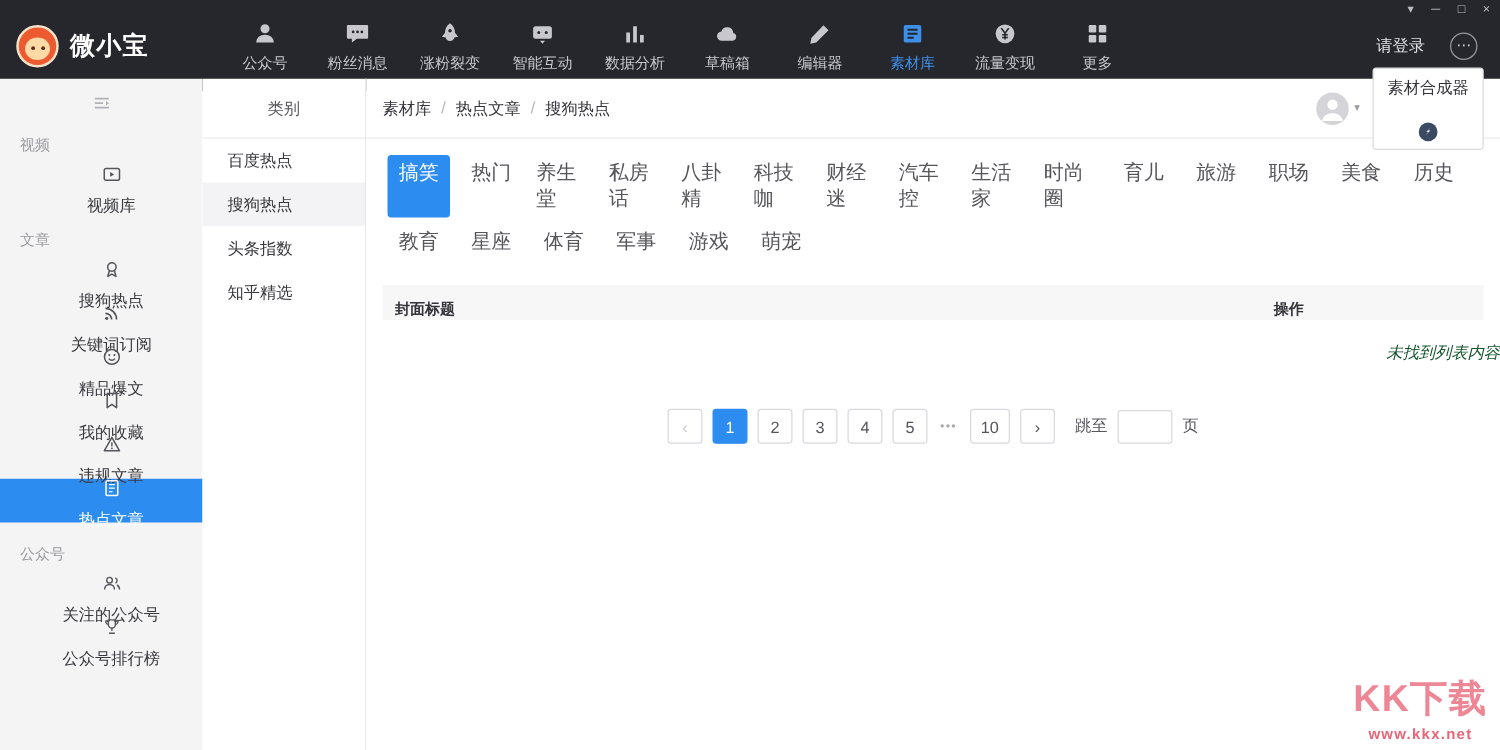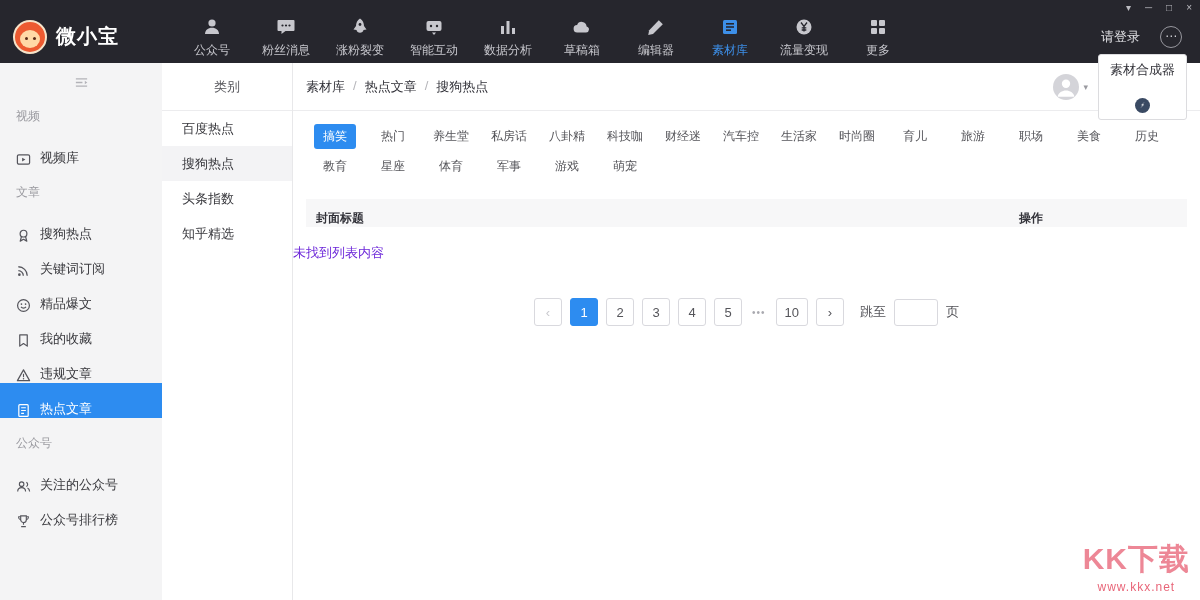--- a/index.html
+++ b/index.html
@@ -29,22 +29,22 @@
     color:#d3d3d8; font-size:12px; line-height:18px; text-align:center; cursor:pointer; }
   .win-controls { position:absolute; top:2px; right:8px; display:flex; gap:14px;
     color:#bcbcc2; font-size:10px; z-index:5; }
   .win-controls span { cursor:pointer; }
 
   
   .sidebar { position:absolute; top:63px; left:0; width:162px; bottom:0; background:#f4f4f5; }
   .collapse-row { height:38px; display:flex; align-items:center; justify-content:center; }
   .sec-title { padding:7px 0 7px 16px; color:#9a9aa0; font-size:12px; }
   .sec-title.spaced { margin-top:10px; }
-  .side-item { height:35px; display:flex; align-items:flex-end; gap:9px; padding-left:16px;
-    font-size:13px; color:#38383d; cursor:pointer; }
+  .side-item { height:35px; display:flex; align-items:center; gap:9px; padding-left:16px;
+    font-size:13px; color:#38383d; cursor:pointer;flex-direction:column; }
   .side-item svg { width:15px; height:15px; flex:none; color:#55555c; }
   .side-item.active { background:#2d8cf0; color:#fff; }
   .side-item.active svg { color:#fff; }
 
   
   .category { position:absolute; top:63px; left:162px; width:131px; bottom:0; background:#fff;
     border-right:1px solid #e8e8ea; }
   .cat-title { height:48px; line-height:48px; text-align:center; font-size:13px; color:#55555a;
     border-bottom:1px solid #ececee; }
   .cat-item { height:35px; line-height:35px; padding-left:20px; font-size:13px; color:#38383d;
@@ -66,46 +66,46 @@
   .composer-btn { display:flex; align-items:center; gap:19px; border:1px solid #dcdcdf;
     border-radius:3px; background:#fff; padding:6px 11px; font-size:13px; color:#33333a;
     cursor:pointer;flex-direction:column; }
   .composer-icon { width:15px; height:15px; border-radius:50%; background:#3a4a63; position:relative; }
   .composer-icon::after { content:""; position:absolute; left:5px; top:4px; width:5px; height:7px;
     background:#fff; clip-path:polygon(100% 0,20% 55%,55% 55%,0 100%,85% 42%,48% 42%); }
 
   .tags { padding:13px 13px 6px; }
   .tag-row { display:flex; margin-bottom:5px; }
   .tag { width:58px; display:flex; justify-content:center; }
-  .tag span { font-size:12px; color:#55555a; padding:4px 7px; border-radius:3px; cursor:pointer; }
+  .tag span { font-size:16px; color:#55555a; padding:4px 7px; border-radius:3px; cursor:pointer; }
   .tag.active span { background:#2d8cf0; color:#fff; padding:4px 9px; }
 
   .table-head { margin:9px 13px 0; background:#f7f7f8; height:28px; display:flex;
     align-items:flex-end; justify-content:space-between; padding:0 10px; font-size:12px;
     font-weight:bold; color:#33333a; }
   .th-action { padding-right:134px; }
-  .empty { text-align:left; color:#6d28d9; font-size:13px; padding-top:17px; }
+  .empty { text-align:right; color:#14532d; font-size:13px; padding-top:17px;font-style:italic; }
 
   .pagination { display:flex; justify-content:center; align-items:center; gap:8px;
     margin-top:36px; font-size:13px; color:#55555a; }
   .pg-btn { min-width:28px; height:28px; padding:0 8px; border:1px solid #d9d9de; border-radius:3px;
     background:#fff; display:flex; align-items:center; justify-content:center; cursor:pointer;
     color:#55555a; }
   .pg-btn.disabled { color:#c9c9ce; }
   .pg-btn.active { background:#2d8cf0; border-color:#2d8cf0; color:#fff; }
   .pg-ellipsis { color:#a9a9af; font-size:10px; letter-spacing:1px; padding:0 2px; }
   .jump-label { margin-left:8px; }
   .jump-input { width:44px; height:27px; border:1px solid #d9d9de; border-radius:3px; outline:none;
     font-size:13px; text-align:center; }
 
   
   .watermark { position:absolute; right:10px; bottom:6px; text-align:center; pointer-events:none; }
   .wm-1 { font-size:30px; font-weight:bold; color:rgba(226,61,85,0.62);
     text-shadow:0 0 3px rgba(255,255,255,0.8); letter-spacing:1px; }
-  .wm-2 { font-size:12px; font-weight:normal; color:rgba(226,61,85,0.8); letter-spacing:1px; }
+  .wm-2 { font-size:12px; font-weight:bold; color:rgba(226,61,85,0.8); letter-spacing:1px; }
 </style>
 </head>
 <body>
 
 <div class="app">
 
   <div class="win-controls">
     <span>▾</span>
     <span>─</span>
     <span>□</span>

